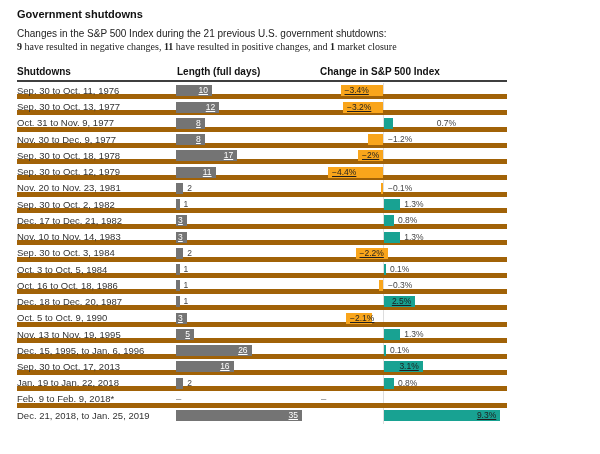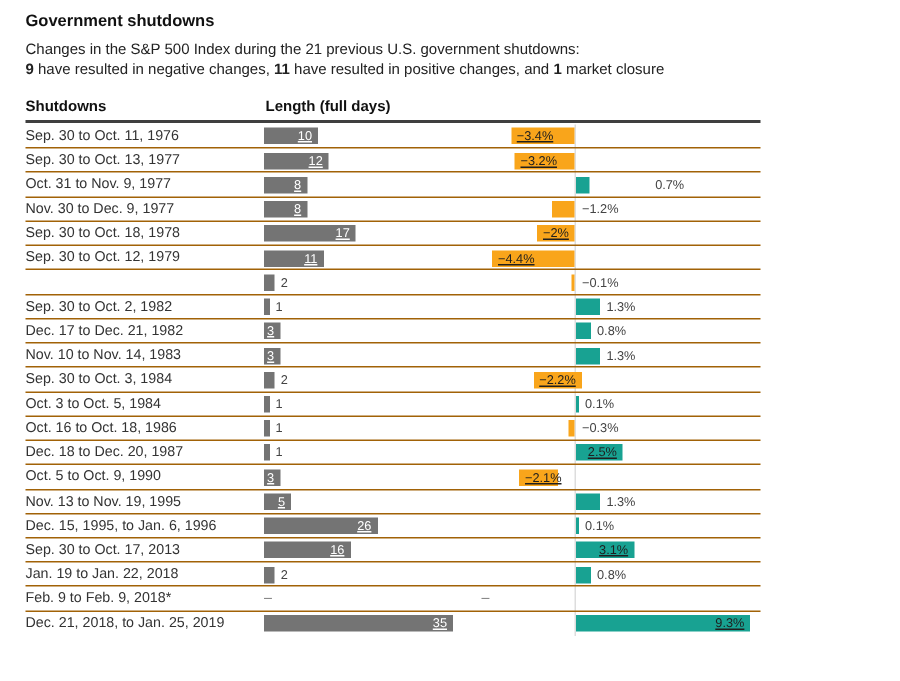--- a/index.html
+++ b/index.html
@@ -3,51 +3,52 @@
 <meta charset="utf-8">
 <style>
   html,body{margin:0;padding:0;background:#fff;}
   .canvas{
     position:relative;width:600px;height:454px;background:#ffffff;
     font-family:"Liberation Sans", sans-serif;color:#222;overflow:hidden;
   }
   .title{position:absolute;left:17px;top:8px;font-size:11px;font-weight:bold;color:#111;}
   .sub{position:absolute;left:17px;font-size:10px;color:#222;line-height:13px;}
   .sub1{top:27px;}
-  .sub2{top:40px;}
+  .sub2{top:40px;font-family:Liberation Serif, serif;}
   .colhead{position:absolute;top:66px;left:0;width:600px;height:14px;font-size:10px;font-weight:bold;color:#111;}
   .colhead span{position:absolute;top:0;}
   .ch-shutdowns{left:17px;}
   .ch-length{left:177px;}
   .ch-change{left:320px;}
   .rule{position:absolute;left:17px;top:80px;width:490px;height:2px;}
   .rows{position:absolute;left:17px;top:83px;width:490px;height:341px;}
   .axisline{position:absolute;left:366px;top:0;width:1px;height:100%;}
   .row{position:relative;height:16.24px;box-sizing:border-box;}
-  .row:not(:last-child){border-bottom:1px solid #a16207;}
+  .row:not(:last-child){border-bottom:5px solid #a16207;}
   .rlabel{position:absolute;left:0;top:0;font-size:9.5px;color:#333;line-height:15.5px;white-space:nowrap;}
   .bar{position:absolute;top:2.4px;height:11px;}
   .inlabel{position:absolute;top:0;height:11px;line-height:11.5px;font-size:8.5px;white-space:nowrap;text-decoration:underline;}
   .inlabel.len{right:0;padding-right:4px;color:#ffffff;}
   .inlabel.neg{left:0;padding-left:4px;color:#1f1f1f;}
   .inlabel.pos{right:0;padding-right:4px;color:#1f1f1f;}
   .outlabel{position:absolute;top:2.4px;height:11px;line-height:11.5px;font-size:8.5px;color:#444;white-space:nowrap;}
   .dash{position:absolute;top:0;font-size:9.5px;color:#777;line-height:15.5px;}
   b{font-weight:bold;}
 </style>
 </head>
 <body>
 
 <div class="canvas">
   <div class="title">Government shutdowns</div>
   <div class="sub sub1">Changes in the S&amp;P 500 Index during the 21 previous U.S. government shutdowns:</div>
   <div class="sub sub2"><b>9</b><span> have resulted in negative changes, </span><b>11</b><span> have resulted in positive changes, and </span><b>1</b><span> market closure</span></div>
   <div class="colhead">
     <span class="ch-shutdowns">Shutdowns</span>
     <span class="ch-length">Length (full days)</span>
+    <span class="ch-change">Change in S&amp;P 500 Index</span>
   </div>
   <div class="rule" style="background: rgb(63, 63, 63);"></div>
   <div class="rows" id="rows">
     <div class="axisline" id="axisline" style="background: rgb(221, 221, 221);"></div>
   <div class="row">
         <span class="rlabel">Sep. 30 to Oct. 11, 1976</span>
         <div class="bar" style="left: 159px; width: 36px; background: rgb(116, 116, 116);">
           <span class="inlabel len">10</span>
         </div>
         <div class="bar" style="width: 42.5px; left: 323.5px; background: rgb(249, 165, 27);">
@@ -91,20 +92,21 @@
       <div class="row">
         <span class="rlabel">Sep. 30 to Oct. 12, 1979</span>
         <div class="bar" style="left: 159px; width: 39.6px; background: rgb(116, 116, 116);">
           <span class="inlabel len">11</span>
         </div>
         <div class="bar" style="width: 55px; left: 311px; background: rgb(249, 165, 27);">
           <span class="inlabel neg">−4.4%</span>
         </div>
       </div>
       <div class="row">
+        <span class="rlabel">Nov. 20 to Nov. 23, 1981</span>
         <div class="bar" style="left: 159px; width: 7.2px; background: rgb(116, 116, 116);"></div>
         <span class="outlabel" style="left: 170.2px;">2</span>
         <div class="bar" style="width: 2px; left: 364px; background: rgb(249, 165, 27);"></div>
         <span class="outlabel" style="left: 371px;">−0.1%</span>
       </div>
       <div class="row">
         <span class="rlabel">Sep. 30 to Oct. 2, 1982</span>
         <div class="bar" style="left: 159px; width: 3.6px; background: rgb(116, 116, 116);"></div>
         <span class="outlabel" style="left: 166.6px;">1</span>
         <div class="bar" style="width: 16.25px; left: 367px; background: rgb(24, 162, 146);"></div>

